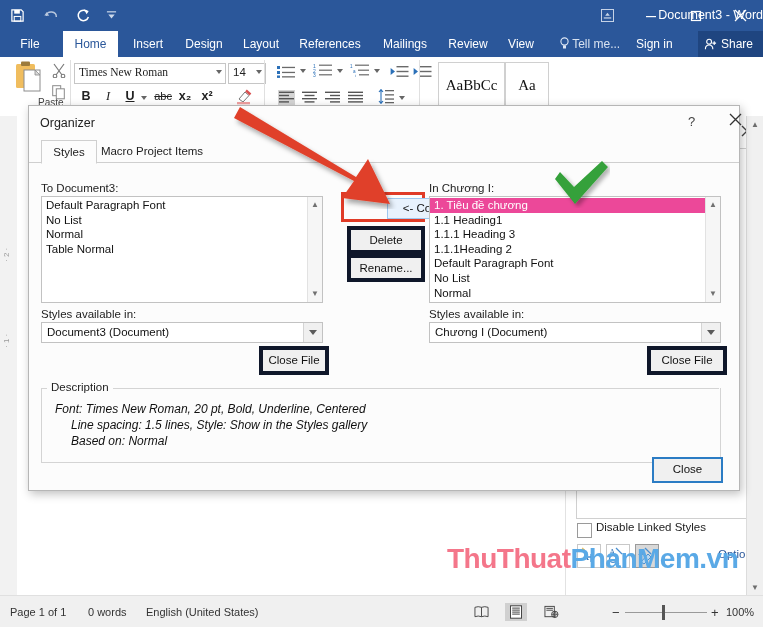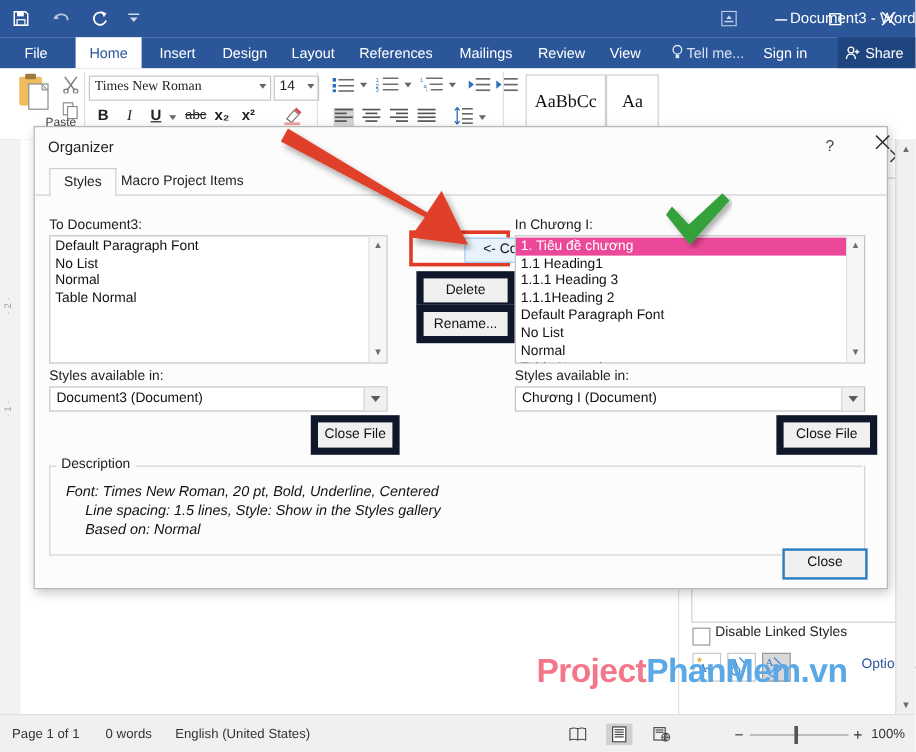--- a/index.html
+++ b/index.html
@@ -119,21 +119,21 @@
   .dtab{position:absolute;top:0;height:22px;line-height:22px;font-size:11.5px;color:#222;text-align:center;}
   .dtab.active{background:#fcfcfc;border:1px solid #cfcfcf;border-bottom:1px solid #fcfcfc;}
   .fieldlabel{position:absolute;font-size:11.5px;color:#222;}
   .listbox{position:absolute;border:1px solid #c2c2c2;background:#fff;overflow:hidden;}
   .listbox .items{position:absolute;left:0;top:0;right:14px;top:1px;}
   .litem{font-size:11.5px;color:#111;line-height:14.6px;padding-left:4px;white-space:nowrap;}
   .litem.sel{background:#ec4899;color:#fff;}
   .lb-scroll{position:absolute;right:0;top:0;width:14px;height:100%;background:#f6f6f6;border-left:1px solid #e2e2e2;}
   .lb-scroll .ar{position:absolute;left:0;width:14px;height:14px;display:flex;align-items:center;justify-content:center;color:#707070;font-size:8px;}
   .dbtn{
-    position:absolute;border:6px solid #0f172a;background:#f0f0f0;
+    position:absolute;border:4px solid #0f172a;background:#f0f0f0;
     font-size:11.5px;color:#111;text-align:center;
   }
   #copy-highlight{position:absolute;border:3px solid #e03b27;}
   #copy-btn{background:#e8f2fd;border:1px solid #9fc7ef;}
   #close-btn{border:2px solid #2b7cc4;background:#f0f0f0;}
   .combo{position:absolute;border:1px solid #c2c2c2;background:#fff;}
   .combo .cv{position:absolute;left:5px;top:3px;font-size:11.5px;color:#111;}
   .combo .cbtn{position:absolute;right:0;top:0;width:18px;height:100%;background:#f0f0f0;border-left:1px solid #d4d4d4;display:flex;align-items:center;justify-content:center;}
   .combo .cbtn i{display:block;width:0;height:0;border-left:4px solid transparent;border-right:4px solid transparent;border-top:5px solid #5a5a5a;font-style:normal;}
   #descbox{position:absolute;left:40px;top:376px;width:640px;height:66px;border:1px solid #d4d4d4;border-top:none;}
@@ -424,21 +424,21 @@
         <svg width="20" height="20" viewBox="0 0 20 20">
             <text x="2" y="10" font-size="9" fill="#2b70b8" font-family="serif">A</text>
             <path d="M9 3 L15 9" stroke="#4a8fd0" stroke-width="1.2"></path>
             <path d="M5 17 L12 9 L15 12 L8 19 Z" fill="#bcd8f0" stroke="#4a8fd0" stroke-width="1"></path>
           </svg>
       </div>
       <div id="sp-options">Options...</div>
     </div>
 
     <div id="watermark" style="left:430px;top:427px;">
-      <span class="p1">Project</span><span class="p2">PhanMem.vn</span>
+      <span class="p1">ThuThuat</span><span class="p2">PhanMem.vn</span>
     </div>
   </div>
   <div id="rightscroll">
     <div class="sbtn" style="top:0;">▲</div>
     <div class="sbtn" style="bottom:0;top:463px;">▼</div>
   </div>
 </div>
 
 <div id="statusbar">
   <div class="sb-txt" style="left:10px;">Page 1 of 1</div>

